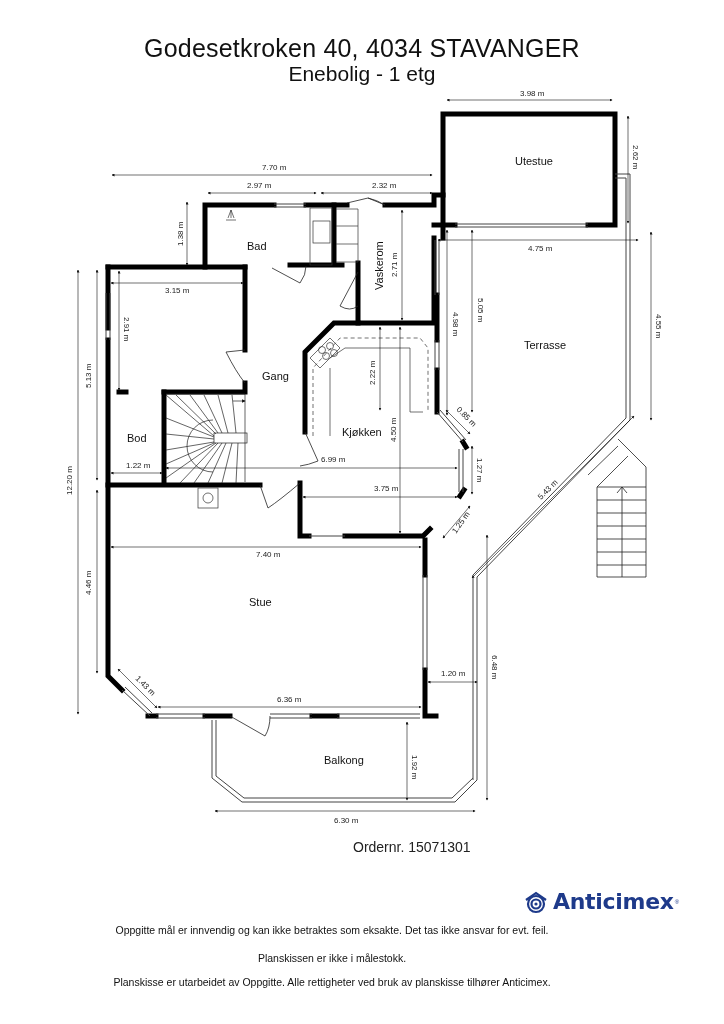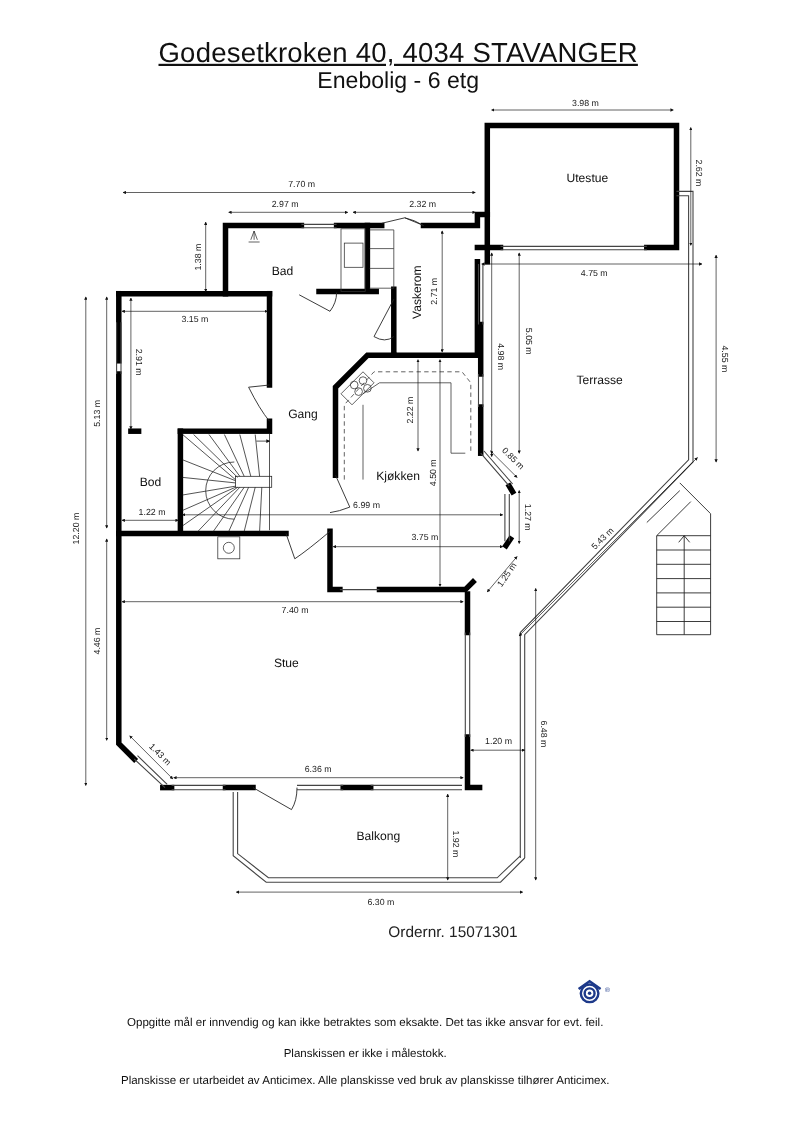--- a/index.html
+++ b/index.html
@@ -1,33 +1,33 @@
 <!DOCTYPE html>
 <html><head>
 <meta charset="utf-8">
 <style>
   html, body { margin:0; padding:0; background:#ffffff; }
   body { width:724px; height:1024px; position:relative; overflow:hidden; font-family:"Liberation Sans", sans-serif; color:#111; }
   .title { position:absolute; left:0; width:724px; text-align:center; }
-  .t1 { top:34px; font-size:25px; letter-spacing:0.2px;text-decoration:underline; }
+  .t1 { top:34px; font-size:25px; letter-spacing:0.2px; }
   .t2 { top:62px; font-size:21px; }
   svg.plan { position:absolute; left:0; top:0; }
   .room-label { font-family:"Liberation Sans", sans-serif; font-size:11px; fill:#111; }
   .dim { font-family:"Liberation Sans", sans-serif; font-size:8px; fill:#222; }
   .order { position:absolute; left:353px; top:839px; font-size:14px; color:#222; }
   .logo { position:absolute; left:523px; top:889px; display:flex; align-items:center; }
   .logo-text { font-family:"DejaVu Sans", sans-serif; font-weight:bold; font-size:22px; color:#1e3a8a; margin-left:4px; letter-spacing:-0.3px; }
   .logo-reg { font-size:6px; color:#1e3a8a; vertical-align:top; margin-left:1px; }
   .disclaimer { position:absolute; left:0; width:664px; text-align:center; font-size:10.5px; color:#111; line-height:12px; }
 </style>
 </head>
 <body>
 
 <div class="title t1">Godesetkroken 40, 4034 STAVANGER</div>
-<div class="title t2">Enebolig  - 6 etg</div>
+<div class="title t2">Enebolig  - 1 etg</div>
 
 <svg class="plan" width="724" height="1024" viewBox="0 0 724 1024" xmlns="http://www.w3.org/2000/svg">
   <defs>
     <marker id="ar" viewBox="0 0 6 6" refX="5" refY="3" markerWidth="5" markerHeight="5" orient="auto-start-reverse">
       <path d="M0,0 L6,3 L0,6 z" fill="#111"></path>
     </marker>
   </defs>
 
   <g stroke="#000" stroke-width="5" fill="none" stroke-linecap="square">
 
@@ -219,18 +219,19 @@
 
 <div class="logo">
   <svg width="26" height="24" viewBox="0 0 26 24">
     <g fill="none" stroke="#1e3a8a" stroke-width="2.2">
       <path d="M3,10 L13,3 L23,10"></path>
       <circle cx="13" cy="14" r="8"></circle>
       <circle cx="13" cy="14" r="4.5"></circle>
     </g>
     <circle cx="13" cy="14" r="1.6" fill="#1e3a8a"></circle>
   </svg>
+  <span class="logo-text">Anticimex</span>
   <span class="logo-reg">®</span>
 </div>
 
 <div class="disclaimer" style="top:952px;">Planskissen er ikke i målestokk.</div>
 <div class="disclaimer" style="top:924px;">Oppgitte mål er innvendig og kan ikke betraktes som eksakte. Det tas ikke ansvar for evt. feil.</div>
-<div class="disclaimer" style="top:976px;">Planskisse er utarbeidet av Anticimex. Alle planskisse ved bruk av planskisse tilhører Anticimex.</div>
+<div class="disclaimer" style="top:976px;">Planskisse er utarbeidet av Oppgitte. Alle rettigheter ved bruk av planskisse tilhører Anticimex.</div>
 
 </body></html>

